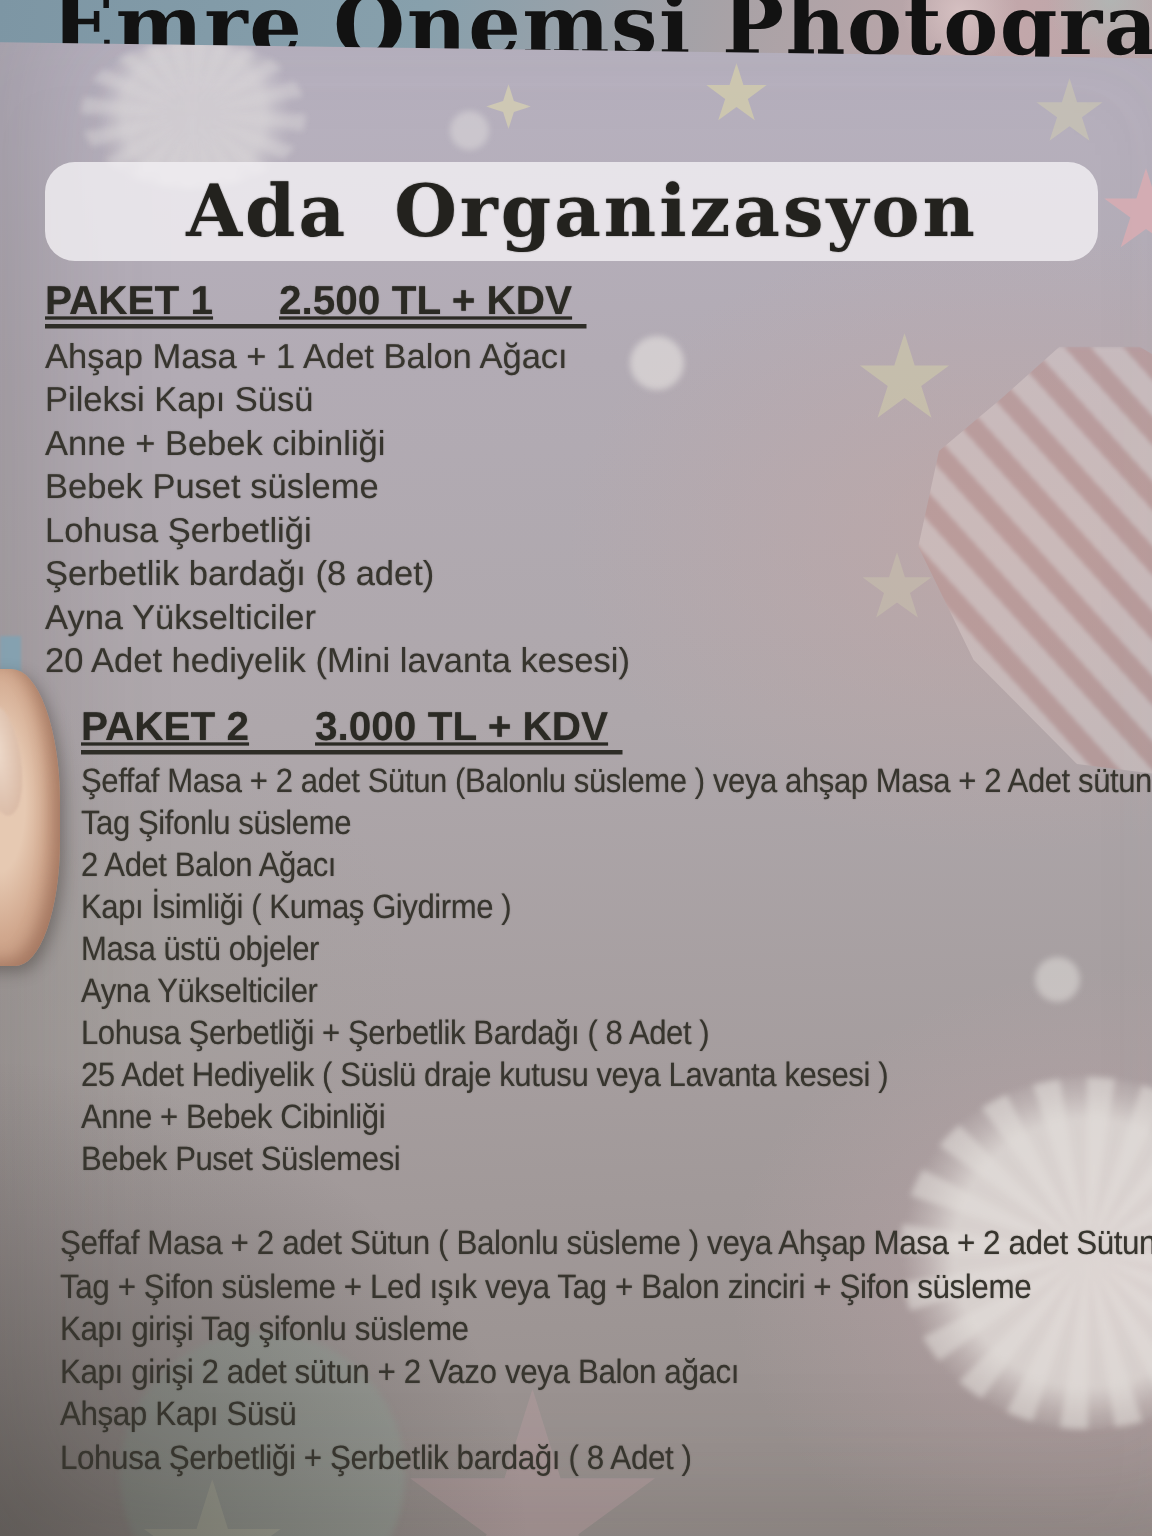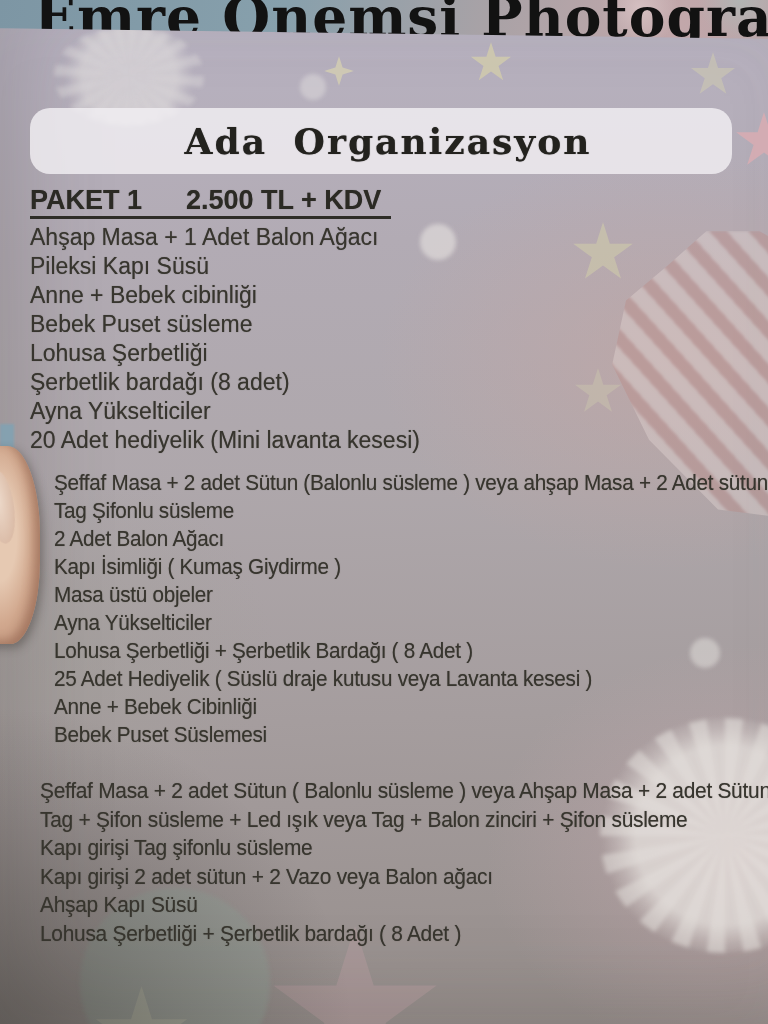--- a/index.html
+++ b/index.html
@@ -47,29 +47,29 @@
     clip-path:polygon(38% 12%,55% 0,78% 0,100% 10%,100% 100%,60% 96%,30% 72%,14% 46%,20% 24%);
   }
   .vignette-bl{position:absolute;left:0;bottom:0;width:48%;height:34%;
     background:radial-gradient(ellipse at 0% 100%, rgba(52,50,46,.5), transparent 68%);}
   
   .banner{
     width:702px;height:66px;border-radius:20px;background:rgba(241,239,243,.82);
     display:flex;align-items:center;justify-content:center;
   }
   .title{
-    font-family:"DejaVu Serif",serif;font-weight:bold;font-size:36px;color:#23221e;
+    font-family:"DejaVu Serif",serif;font-weight:bold;font-size:48px;color:#23221e;
     letter-spacing:2px;word-spacing:12px;white-space:nowrap;padding-left:14px;
     text-shadow:0 0 1px rgba(35,34,30,.6);
   }
   
   .pkg{color:#34322b;}
   .pkg-header{display:inline-block;border-bottom:3px solid #2e2d27;padding:0 10px 1px 0;
     font-weight:bold;font-size:27px;line-height:30px;white-space:nowrap;color:#2b2a24;
-    text-shadow:0 0 .8px rgba(43,42,36,.6);}
+    text-shadow:0 0 .8px rgba(43,42,36,.6);text-decoration:underline;}
   .pkg-name{margin-right:44px;}
   .items{margin-top:4px;}
   .item{font-size:23px;line-height:29px;white-space:nowrap;color:#37352e;
     text-shadow:0 0 .9px rgba(55,53,46,.55);}
   .pkg1{margin-top:11px;}
   .pkg2{margin-top:14px;margin-left:24px;}
   .pkg3{margin-top:28px;margin-left:10px;}
   .pkg2 .item{font-size:22.5px;line-height:28px;letter-spacing:-.3px;transform:scaleX(.92);transform-origin:0 50%;}
   .pkg3 .item{font-size:22.5px;line-height:28.5px;letter-spacing:-.3px;transform:scaleX(.93);transform-origin:0 50%;}
   
@@ -127,20 +127,23 @@
           <div class="item">Anne + Bebek cibinliği</div>
           <div class="item">Bebek Puset süsleme</div>
           <div class="item">Lohusa Şerbetliği</div>
           <div class="item">Şerbetlik bardağı (8 adet)</div>
           <div class="item">Ayna Yükselticiler</div>
           <div class="item">20 Adet hediyelik (Mini lavanta kesesi)</div>
         </div>
     </div>
 
     <div class="pkg pkg2">
+      <div class="pkg-header">
+        <span class="pkg-name">PAKET 2</span><span class="pkg-price">3.000 TL + KDV</span>
+      </div>
       <div class="items">
           <div class="item">Şeffaf Masa + 2 adet Sütun (Balonlu süsleme )  veya  ahşap Masa + 2 Adet sütun</div>
           <div class="item">Tag Şifonlu süsleme</div>
           <div class="item">2 Adet Balon Ağacı</div>
           <div class="item">Kapı İsimliği ( Kumaş Giydirme )</div>
           <div class="item">Masa üstü objeler</div>
           <div class="item">Ayna Yükselticiler</div>
           <div class="item">Lohusa Şerbetliği + Şerbetlik Bardağı ( 8 Adet )</div>
           <div class="item">25 Adet Hediyelik ( Süslü draje kutusu  veya  Lavanta kesesi )</div>
           <div class="item">Anne + Bebek Cibinliği</div>

